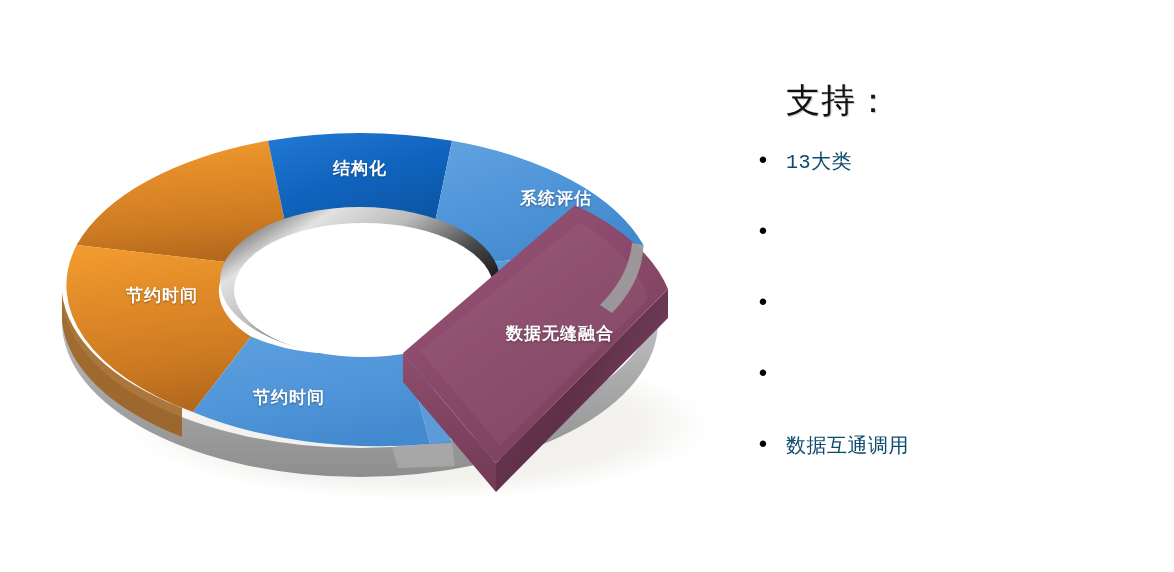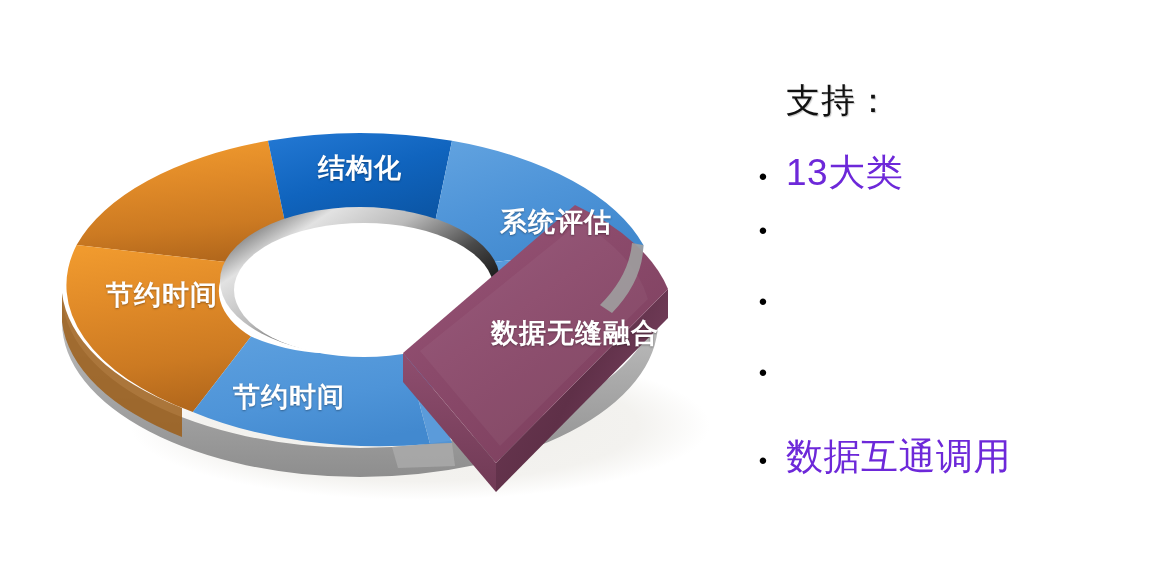--- a/index.html
+++ b/index.html
@@ -29,30 +29,30 @@
     top: 0;
     width: 740px;
     height: 572px;
   }
 
   .slice-label {
     position: absolute;
     color: #ffffff;
     font-family: "DejaVu Serif", "Liberation Serif", serif;
     font-weight: 700;
-    font-size: 27px;
+    font-size: 17px;
     letter-spacing: 1px;
     white-space: nowrap;
     text-shadow: 0 1px 2px rgba(0,0,0,0.35);
     transform: translate(-50%, -50%);
     pointer-events: none;
   }
   #label-structured   { left: 360px; top: 168px; }
-  #label-evaluation   { left: 556px; top: 198px; margin-top: 24px; }
-  #label-fusion       { left: 575px; top: 333px; }
+  #label-evaluation   { left: 556px; top: 198px; }
+  #label-fusion       { left: 560px; top: 333px; }
   #label-standard     { left: 289px; top: 397px; }
   #label-savetime     { left: 162px; top: 295px; text-align: center; }
 
   
   #text-panel {
     position: absolute;
     left: 740px;
     top: 0;
     width: 434px;
     height: 572px;
@@ -83,24 +83,25 @@
   }
   .bullet-dot {
     width: 46px;
     text-align: center;
     font-size: 24px;
     line-height: 1;
     color: #000000;
     flex: 0 0 46px;
   }
   .bullet-text {
-    font-size: 37px;
-    color: #6d28d9;
+    font-size: 20px;
+    color: #0c4a6e;
     letter-spacing: 0.5px;
     white-space: nowrap;
+    font-family: Liberation Mono, monospace;
   }
 </style>
 </head>
 <body>
 
 <div id="chart-panel">
 
   <svg id="donut-svg" viewBox="0 0 740 572">
     <defs>
 

